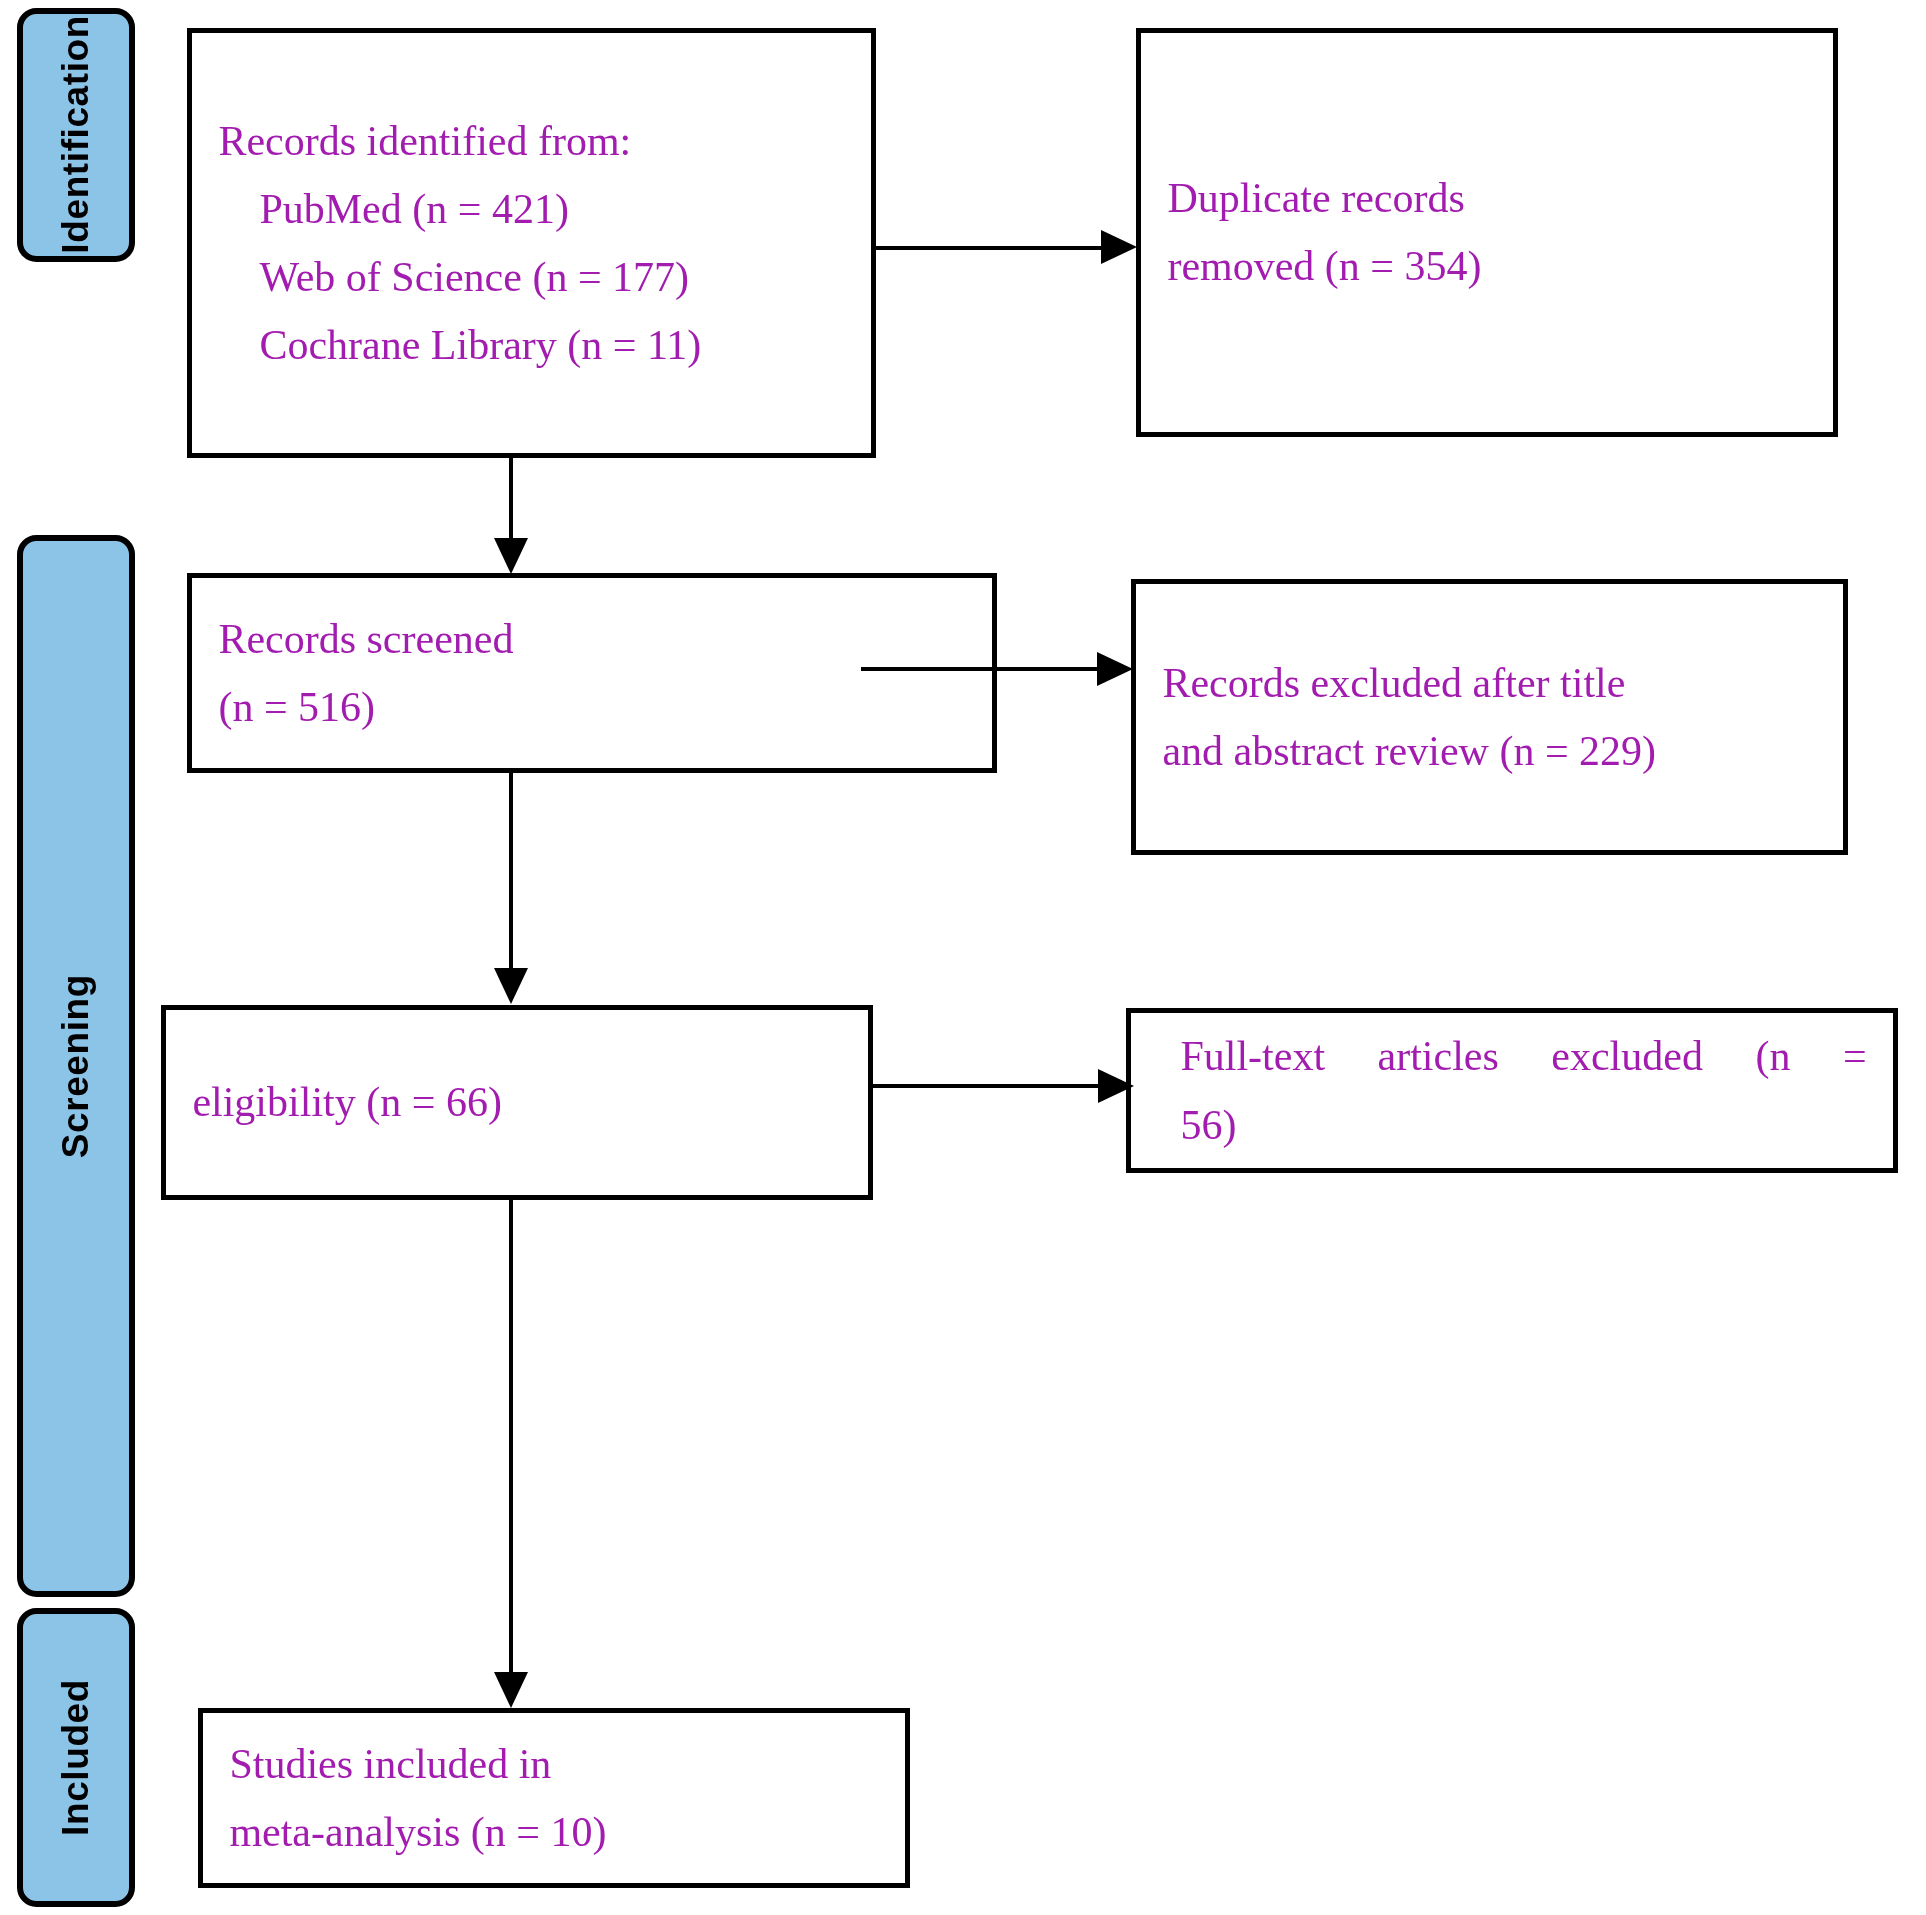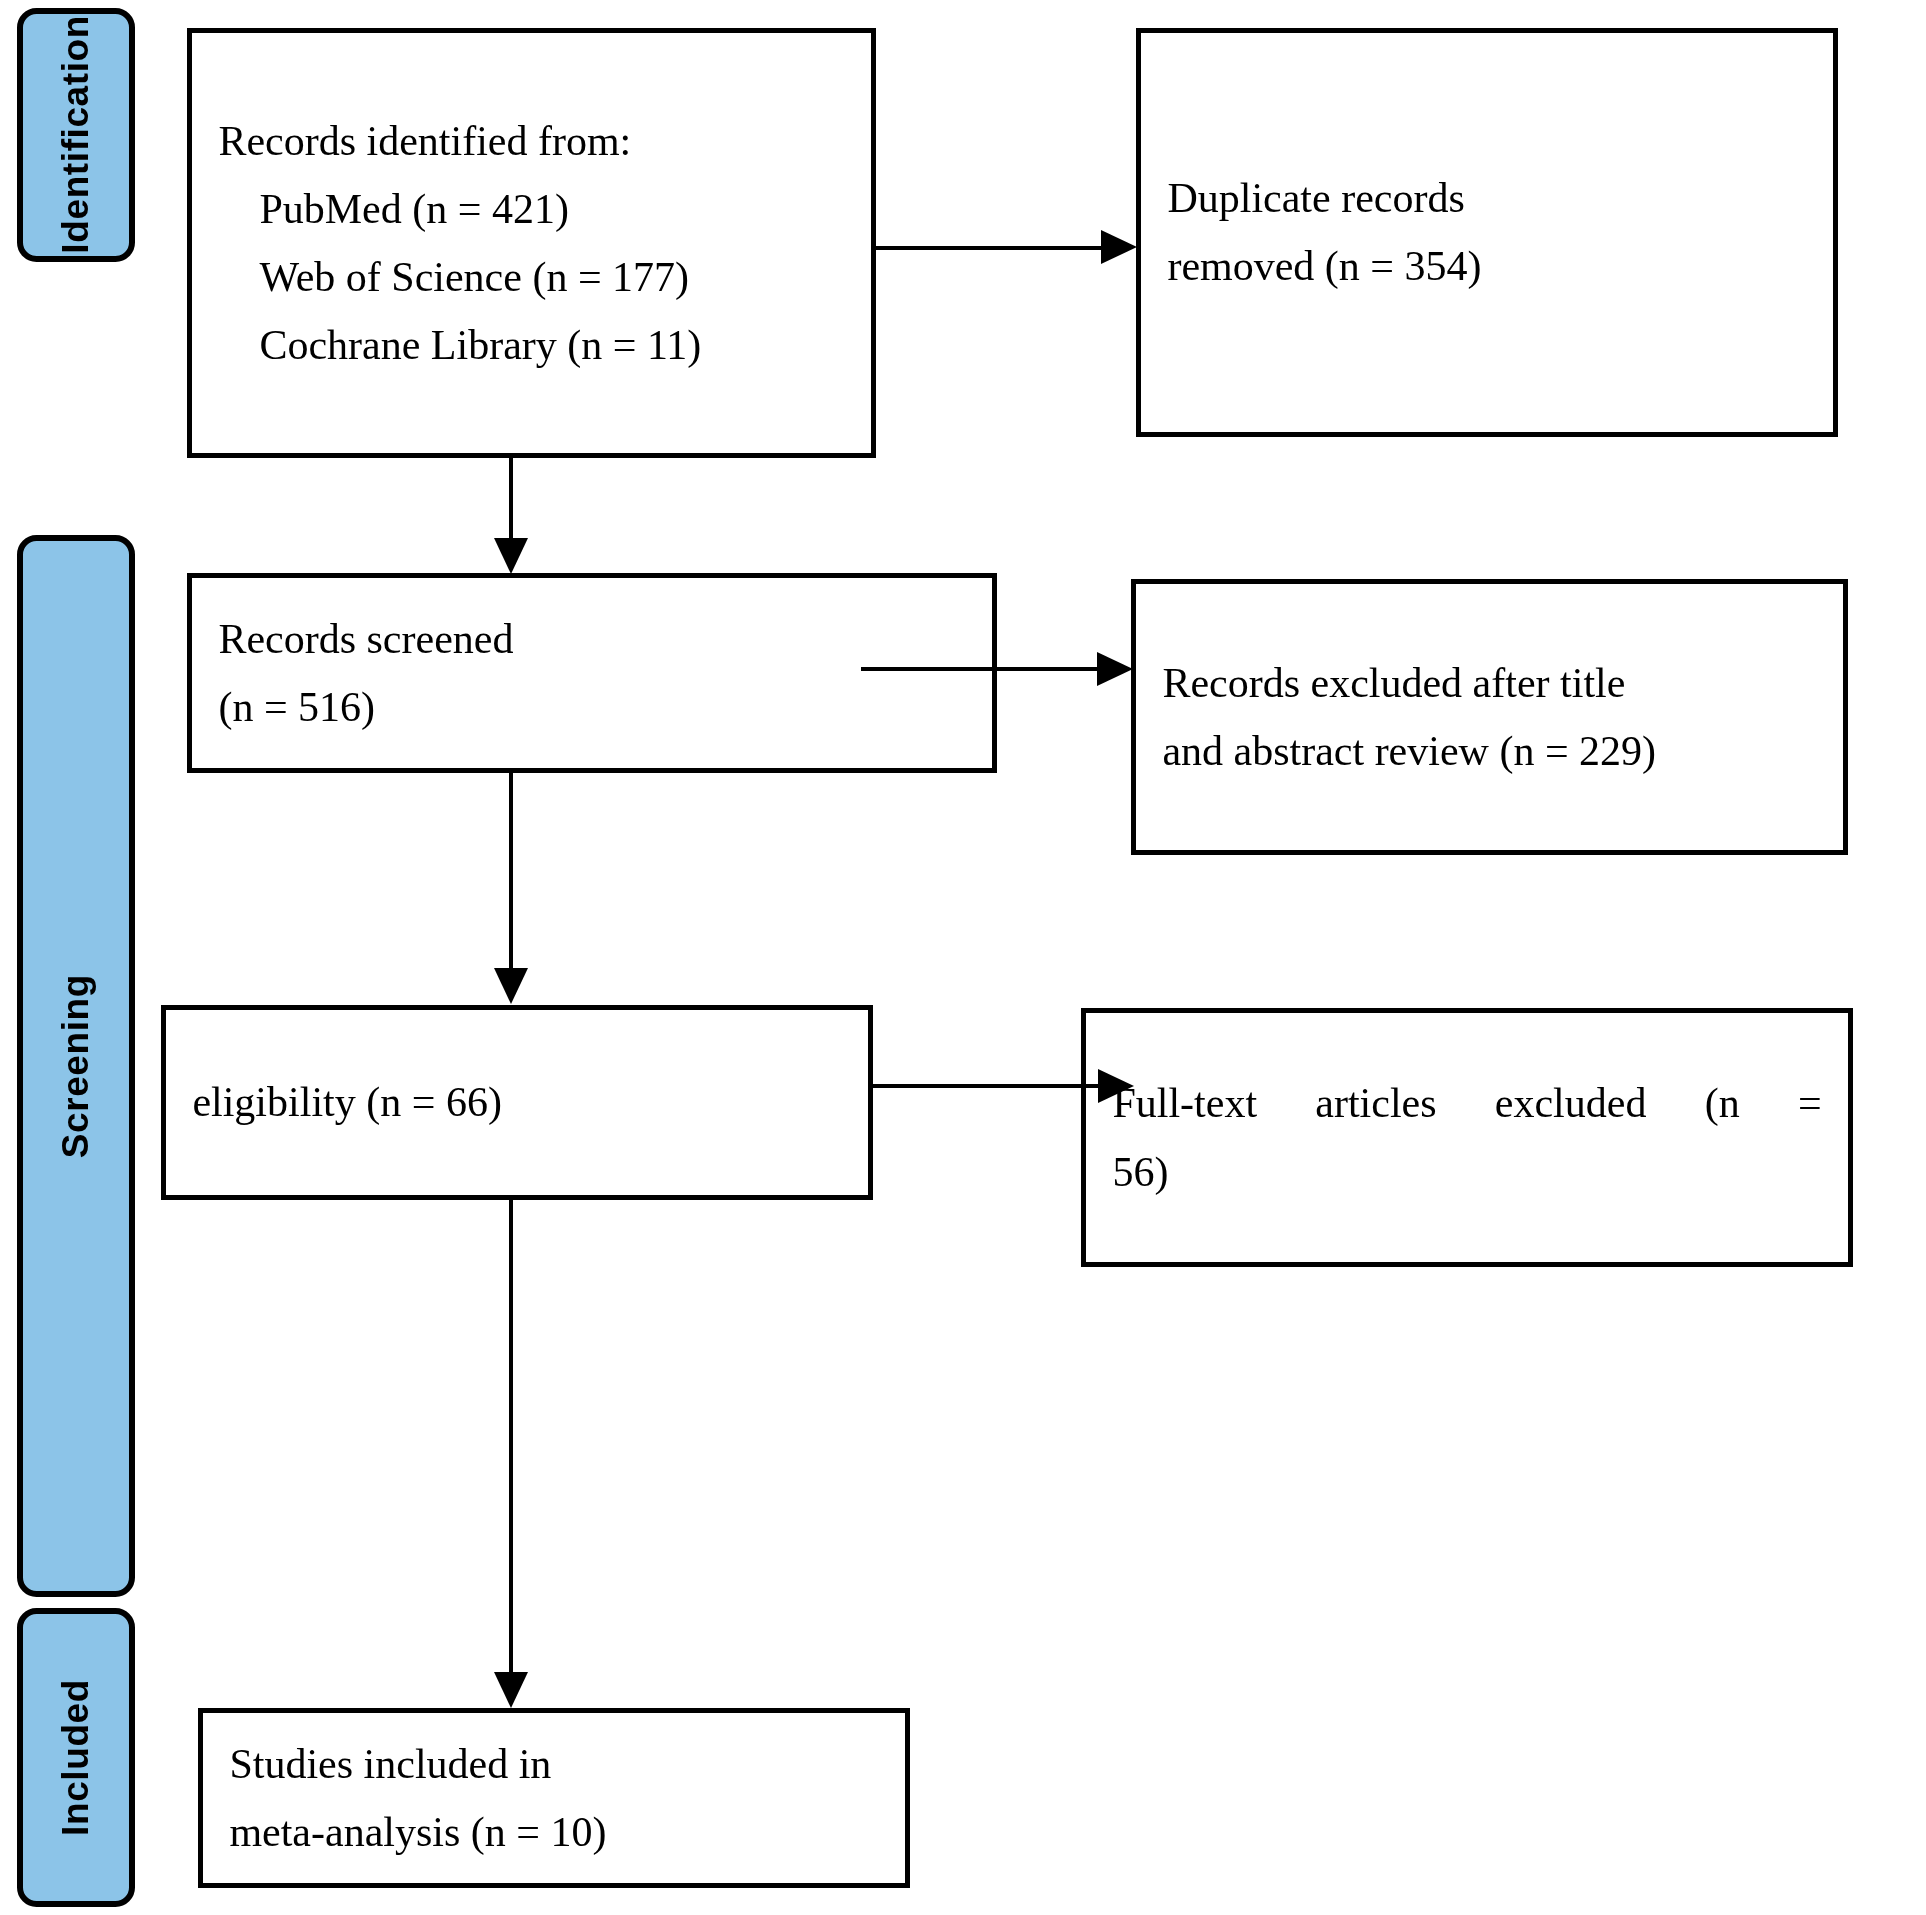--- a/index.html
+++ b/index.html
@@ -43,21 +43,21 @@
   .flow-box {
     position: absolute;
     box-sizing: border-box;
     background: #ffffff;
     border: 5.7px solid #000000;
     display: flex;
     flex-direction: column;
     justify-content: center;
   }
   .flow-box .box-text {
-    color: #000000;
+    color: #a21caf;
     line-height: 1.62;
     font-size: 42px;
     padding: 0 26.4px;
   }
   .flow-box .box-text .ln { display: block; }
   .flow-box .box-text .indent { padding-left: 41px; }
 
   
   .just .box-text .ln.j {
     display: block;
@@ -151,21 +151,21 @@
 
   <div class="conn-v" style="left:509px; top:773px; height:198px;"></div>
   <div class="arrow-down" style="left:494px; top:968px;"></div>
 
   <div class="flow-box" style="left:161px; top:1005px; width:712px; height:195px;">
     <div class="box-text">
       <span class="ln">eligibility (n = 66)</span>
     </div>
   </div>
 
-  <div class="flow-box just" style="left:1081px; top:1008px; width:772px; height:259px;">
+  <div class="flow-box just" style="left:1126px; top:1008px; width:772px; height:165px;padding-left:23px;">
     <div class="box-text">
       <span class="ln j">Full-text articles excluded (n =</span>
       <span class="ln">56)</span>
     </div>
   </div>
 
   <div class="conn-h" style="left:873px; top:1084px; width:230px;"></div>
   <div class="arrow-right" style="left:1098px; top:1069px;"></div>
 
   <div class="conn-v" style="left:509px; top:1200px; height:477px;"></div>

